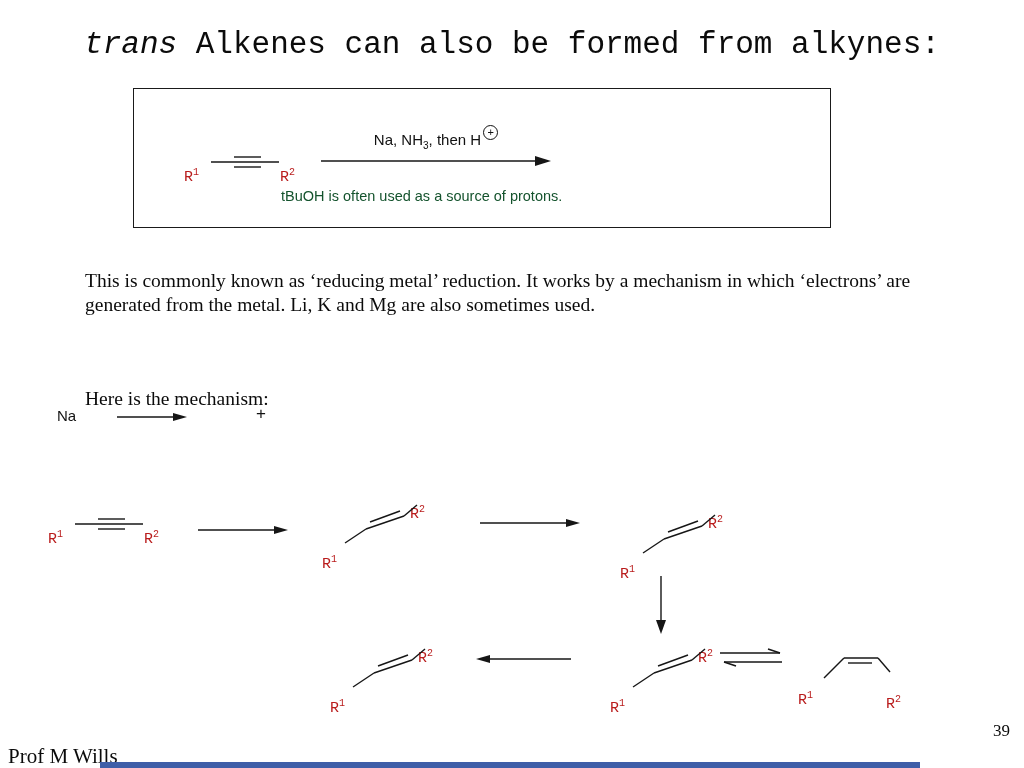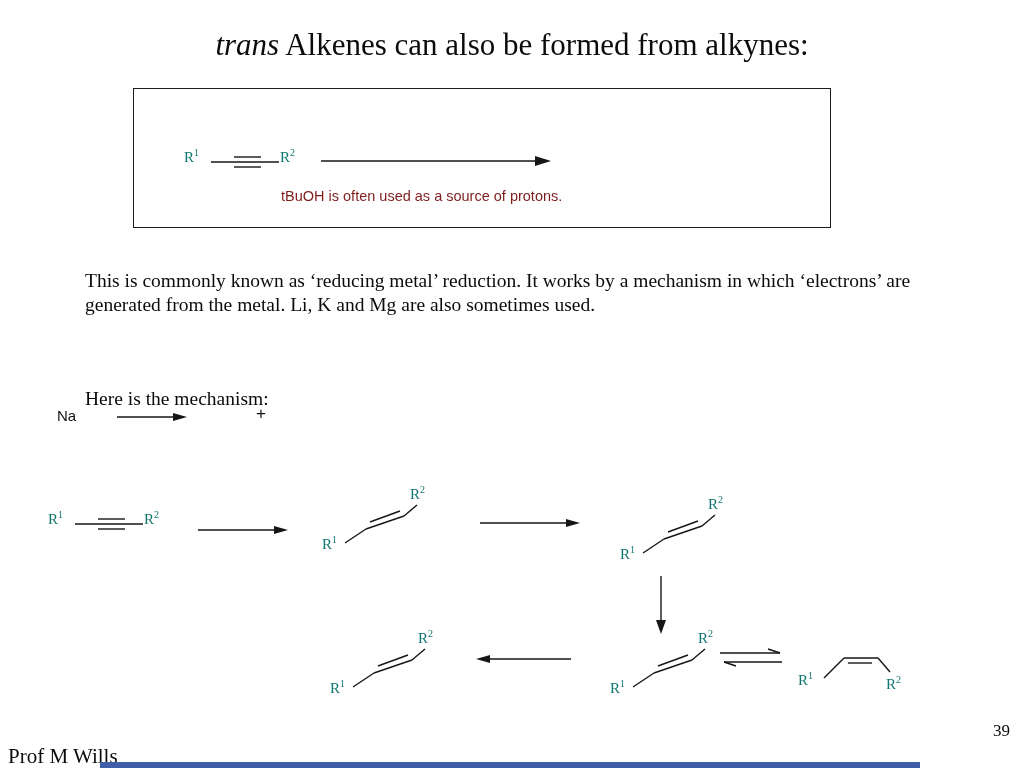--- a/index.html
+++ b/index.html
@@ -3,46 +3,46 @@
 <meta charset="utf-8">
 <style>
   * { margin:0; padding:0; box-sizing:border-box; }
   html,body { width:1024px; height:768px; background:#ffffff; overflow:hidden; }
   body { position:relative; font-family:"Liberation Serif", serif; color:#111; }
 
   .abs { position:absolute; }
 
   
   .title { top:27px; left:0; width:1024px; text-align:center;
-           font-size:31px; font-family:Liberation Serif, serif; color:#0b0b0b; }
+           font-size:31px; font-family:Liberation Mono, monospace; color:#0b0b0b; }
   .title .it { font-style:italic; }
 
   
   .rxn-box { left:133px; top:88px; width:698px; height:140px;
              border:1.5px solid #1a1a1a; background:#fff; }
   .reagent-label { left:187px; top:36px; width:230px; text-align:center;
                    font-family:"Liberation Sans", sans-serif; font-size:15px; color:#111;
                    white-space:nowrap; }
   .reagent-label sub { font-size:10px; }
   .oplus { display:inline-block; width:15px; height:15px; border:1.3px solid #111;
            border-radius:50%; font-size:11px; line-height:12px; text-align:center;
            vertical-align:9px; margin-left:2px; font-family:"Liberation Sans", sans-serif; }
   .box-note { left:147px; top:99px; font-family:"Liberation Sans", sans-serif;
-              font-size:14.5px; color:#7f1d1d; white-space:nowrap; }
+              font-size:14.5px; color:#14532d; white-space:nowrap; }
 
   
   .paragraph { left:85px; top:269px; width:852px; font-size:19.5px; line-height:24px;
                color:#0b0b0b; }
   .mech-intro { left:85px; top:368px; font-size:19.5px; color:#0b0b0b;margin-top:20px; }
 
   
   .struct { position:absolute; }
   .struct svg { position:absolute; left:0; top:0; }
-  .clabel { position:absolute; font-family:Liberation Serif, serif;
-            font-size:15px; color:#0f766e; white-space:nowrap; }
+  .clabel { position:absolute; font-family:Liberation Mono, monospace;
+            font-size:15px; color:#b91c1c; white-space:nowrap;margin-top:20px; }
   .clabel sup { font-size:10px; vertical-align:super; line-height:0; }
   .mech-text { font-family:"Liberation Sans", sans-serif; font-size:15px; color:#111; }
   .plus-sign { font-family:"Liberation Sans", sans-serif; font-size:17px; color:#111; }
 
   svg line { stroke:#161616; stroke-width:1.4; }
   svg polygon { fill:#161616; }
 
   
   .footer-author { left:8px; top:744px; font-size:21px; color:#0b0b0b; }
   .footer-page { right:14px; top:721px; font-size:17px; color:#0b0b0b; }
@@ -58,20 +58,21 @@
   <div class="struct" style="left:50px; top:60px; width:120px; height:26px;">
     <span class="clabel" style="left:0; top:0;"><span>R</span><sup>1</sup></span>
     <svg width="120" height="26" viewBox="0 0 120 26">
       <line x1="27" y1="13" x2="95" y2="13"></line>
       <line x1="50" y1="8" x2="77" y2="8"></line>
       <line x1="50" y1="18" x2="77" y2="18"></line>
     </svg>
     <span class="clabel" style="left:96px; top:0;"><span>R</span><sup>2</sup></span>
   </div>
 
+  <div class="abs reagent-label"><span>Na, NH</span><sub>3</sub><span>, then H</span><span class="oplus"><span>+</span></span></div>
 
   <svg class="abs" style="left:187px; top:66px;" width="230" height="12" viewBox="0 0 230 12">
     <line x1="0" y1="6" x2="215" y2="6"></line>
     <polygon points="214,1 230,6 214,11"></polygon>
   </svg>
 
   <div class="abs box-note">tBuOH is often used as a source of protons.</div>
 </div>
 
 <div class="abs paragraph">This is commonly known as ‘reducing metal’ reduction. It works by a mechanism in which ‘electrons’ are generated from the metal. Li, K and Mg are also sometimes used.</div>

